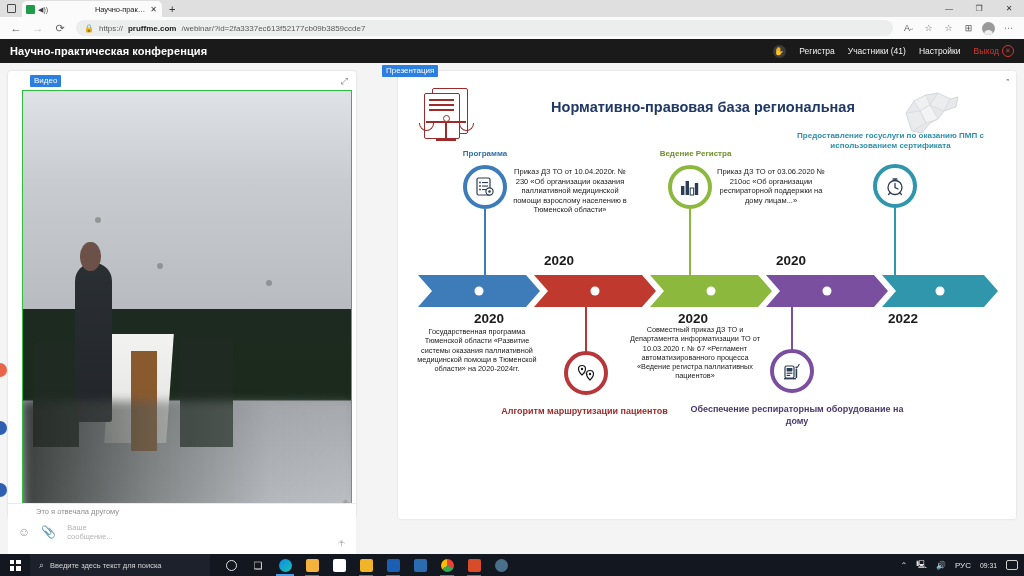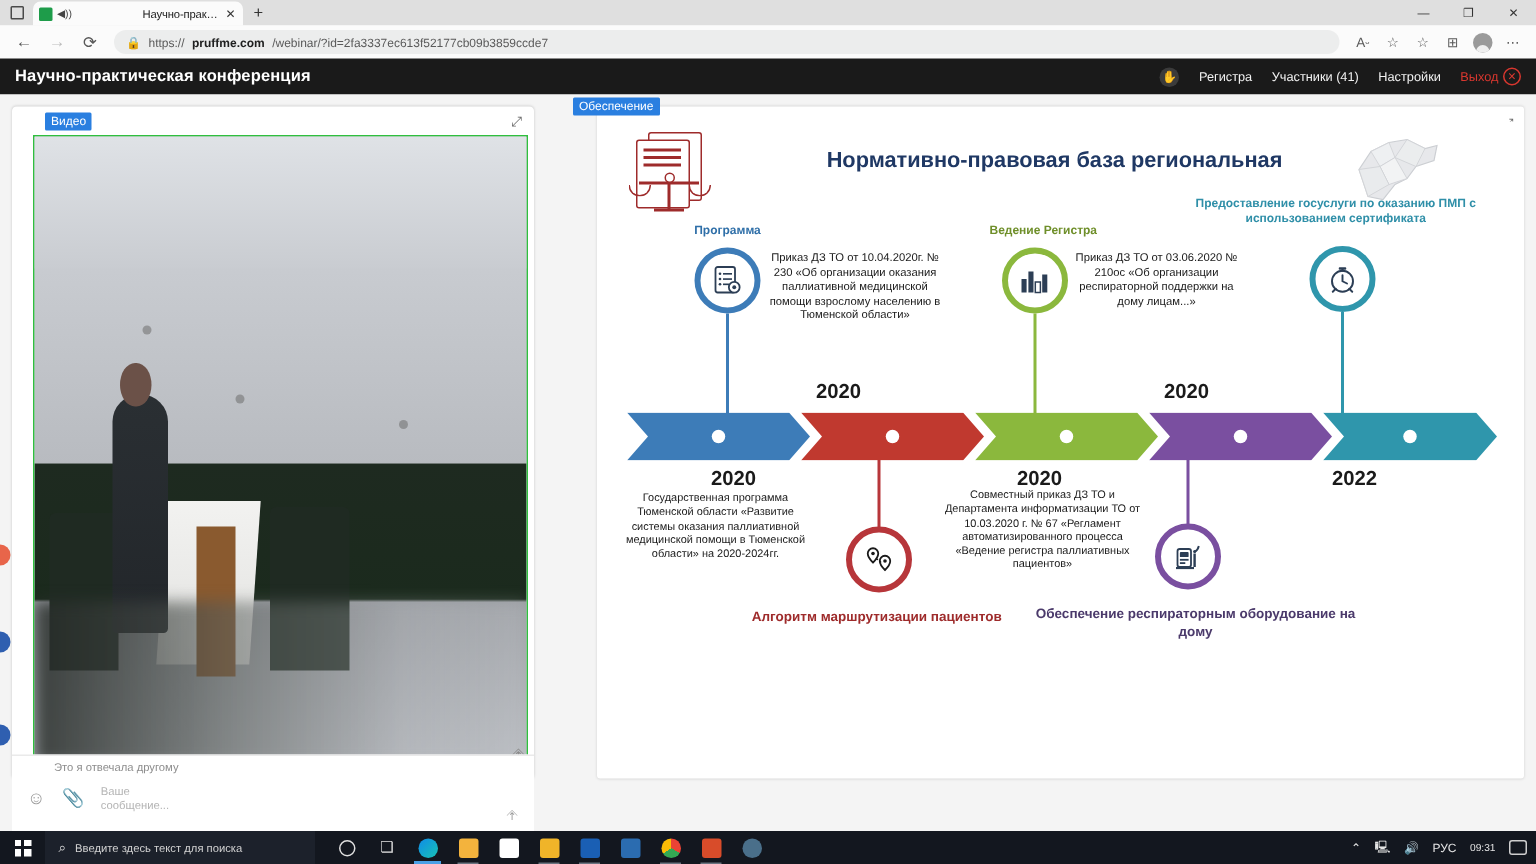--- a/index.html
+++ b/index.html
@@ -598,21 +598,21 @@
 
         <div class="year-bot yb2">2020</div>
         <div class="desc d2">Совместный приказ ДЗ ТО и Департамента информатизации ТО от 10.03.2020 г. № 67 «Регламент автоматизированного процесса «Ведение регистра паллиативных пациентов»</div>
 
         <div class="year-bot yb3">2022</div>
 
         <div class="cap cap1">Алгоритм маршрутизации пациентов</div>
         <div class="cap cap2">Обеспечение респираторным оборудование на дому</div>
       </div>
 
-      <span class="panel-tab" style="left:-16px;top:-6px">Обеспечение</span>
+      <span class="panel-tab" style="left:-16px;top:-6px">Презентация</span>
     </div>
 
     <div class="watermark">
       <div class="wm-title">Активация Windows</div>
 
     </div>
 
   </div>
 
   <div class="taskbar">

